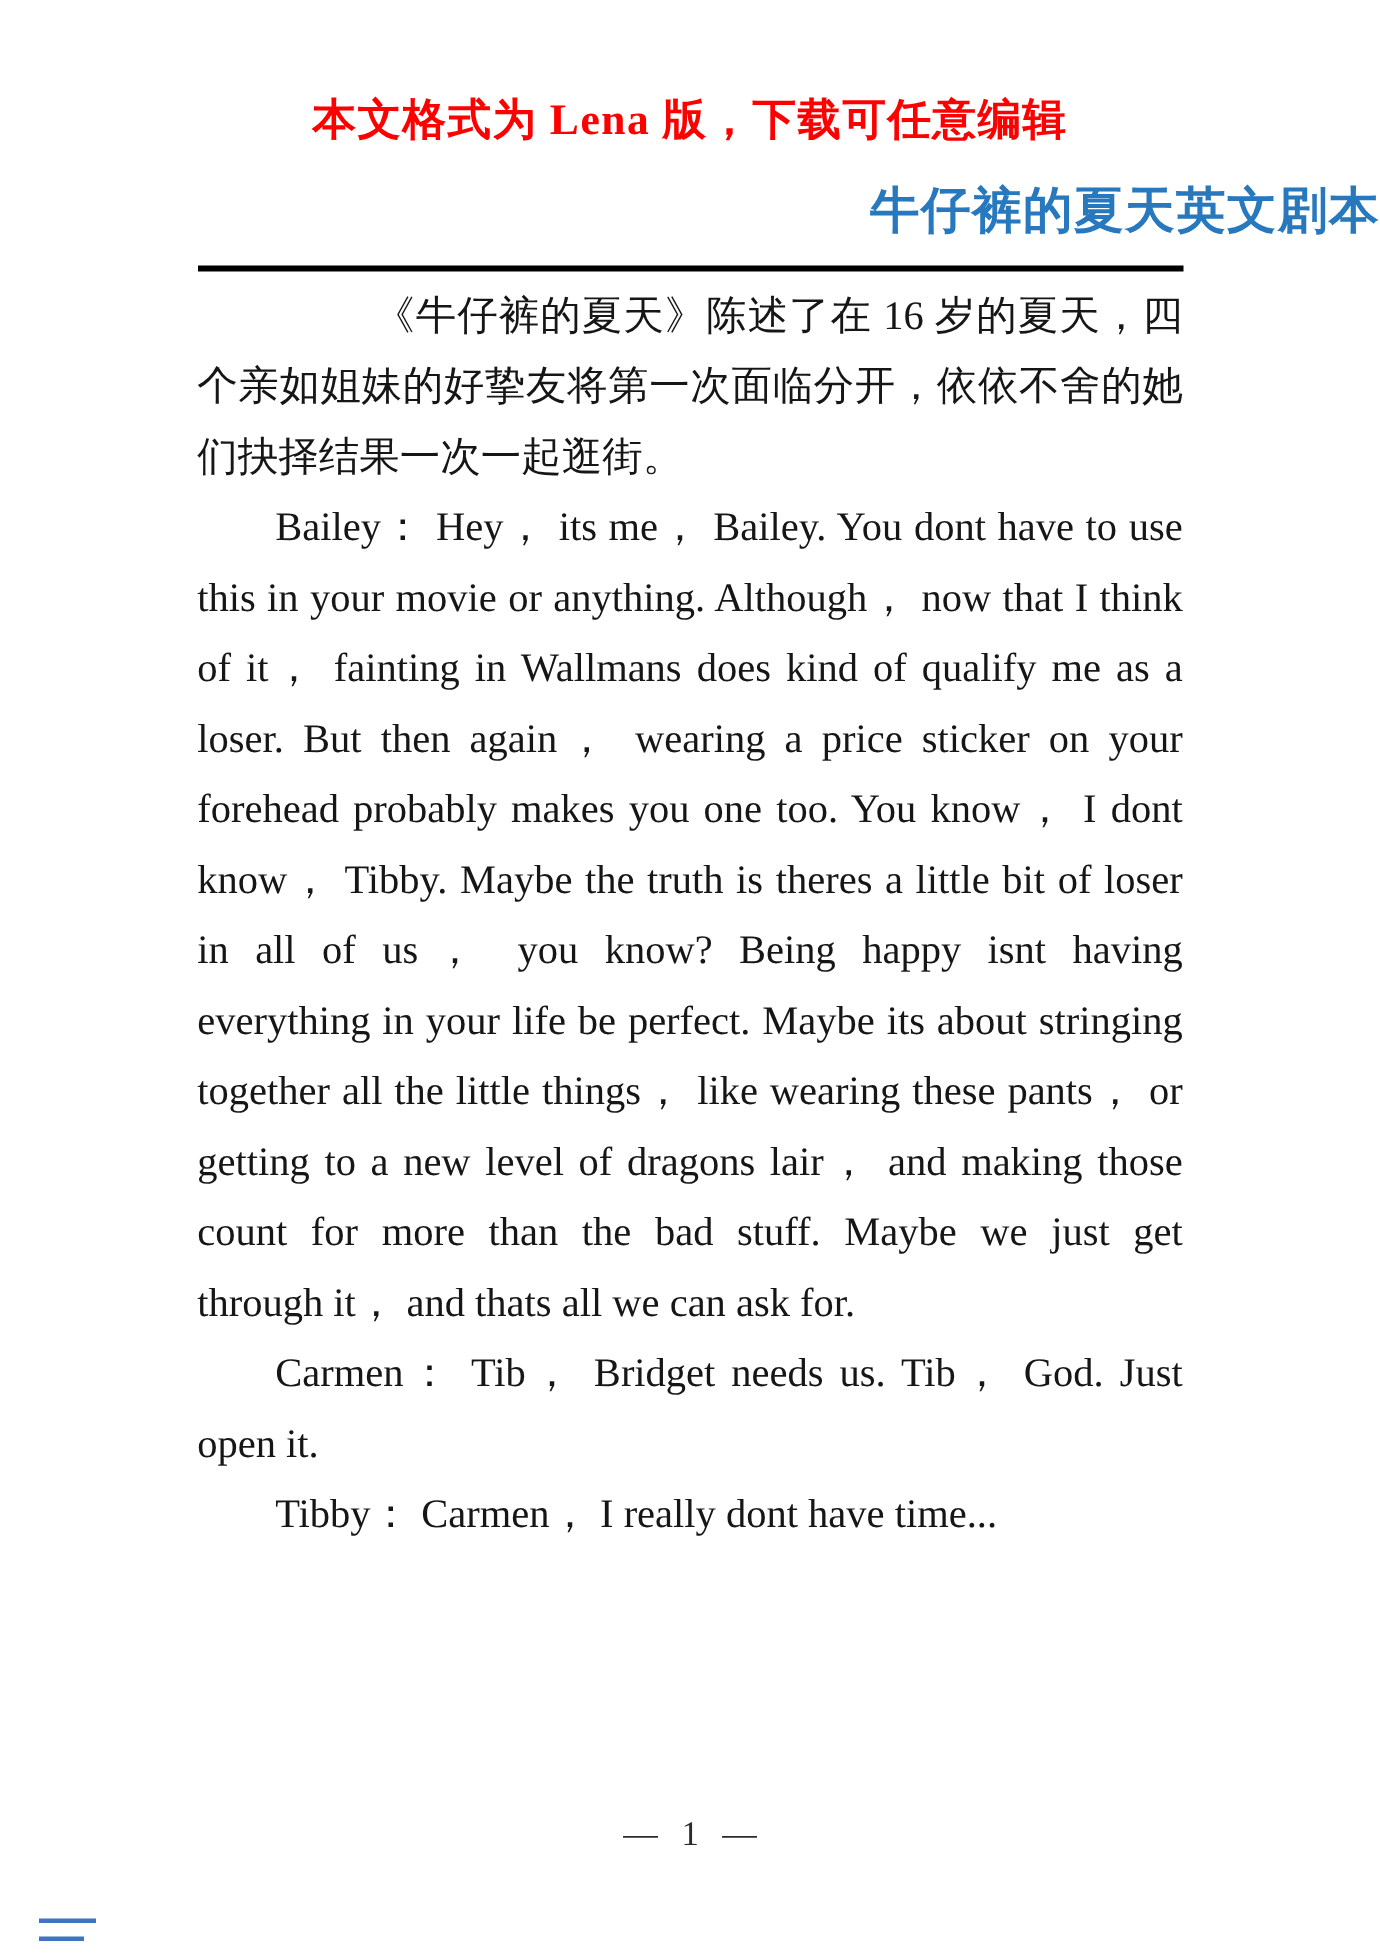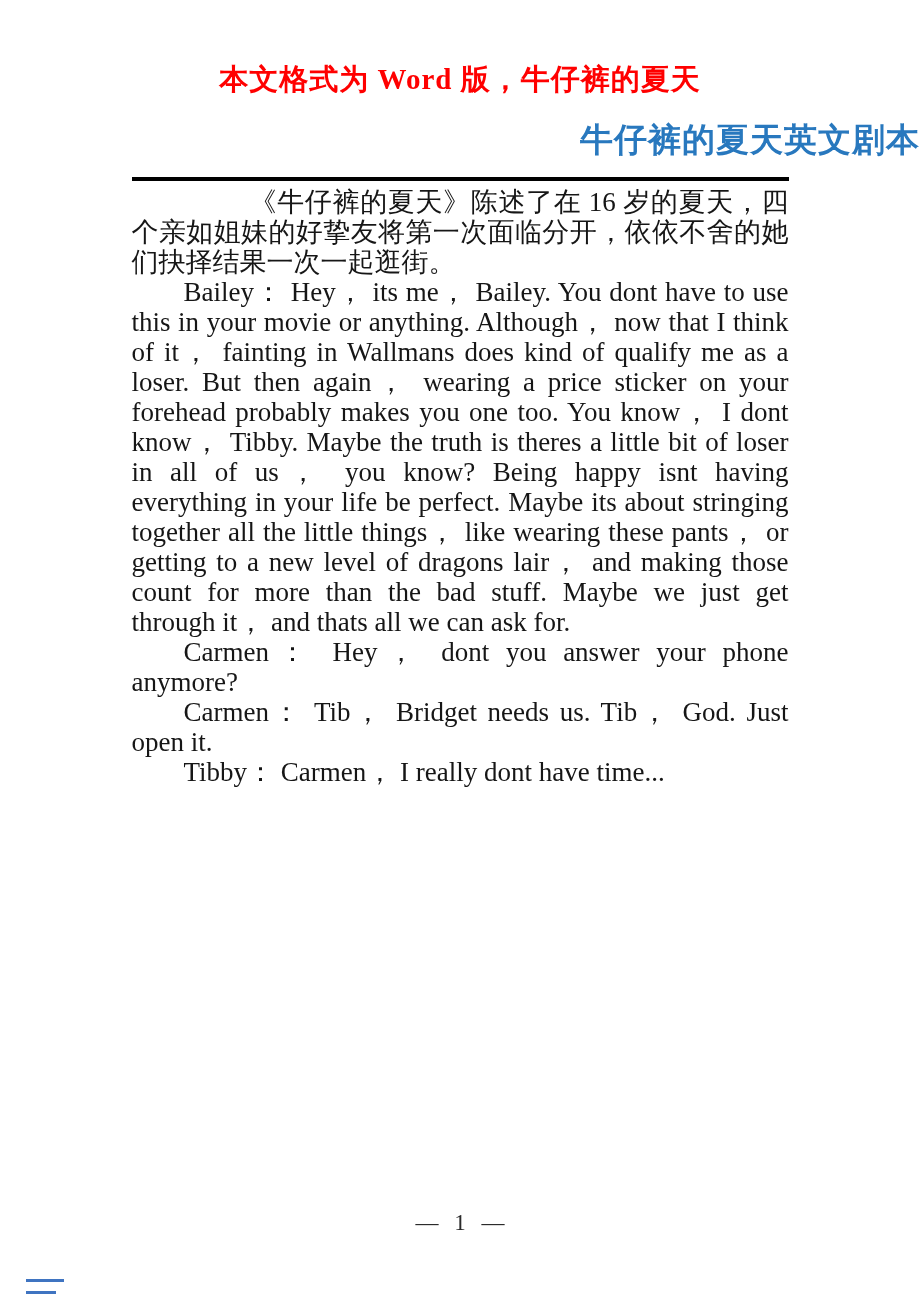--- a/index.html
+++ b/index.html
@@ -41,21 +41,21 @@
   .title-rule {
     width: 657px;
     margin: 14px auto 0 auto;
     border-top: 4px solid var(--rule-black, #000000);
   }
 
   .content {
     width: 657px;
     margin: 6px auto 0 auto;
     font-size: 27px;
-    line-height: 30px;
+    line-height: 47px;
     color: var(--body-text, #161616);
     text-align: justify;
   }
   .content p { margin: 0; }
   .intro { text-indent: 118px; }
   .para  { text-indent: 52px; }
 
   .page-number {
     position: absolute;
     bottom: 66px;
@@ -78,30 +78,29 @@
     background: var(--corner-mark-blue, #3f74c1);
     margin-top: 9px;
   }
   .corner-marks .mark.short { width: 30px; }
 </style>
 </head>
 <body>
 
 <div class="page">
 
-  <div class="header-notice">本文格式为 Word 版，牛仔裤的夏天</div>
+  <div class="header-notice">本文格式为 Lena 版，下载可任意编辑</div>
 
   <h1 class="doc-title">牛仔裤的夏天英文剧本</h1>
 
   <div class="title-rule"></div>
 
   <div class="content">
     <p class="intro">《牛仔裤的夏天》陈述了在 16 岁的夏天，四个亲如姐妹的好挚友将第一次面临分开，依依不舍的她们抉择结果一次一起逛街。</p>
     <p class="para">Bailey： Hey， its me， Bailey. You dont have to use this in your movie or anything. Although， now that I think of it， fainting in Wallmans does kind of qualify me as a loser. But then again， wearing a price sticker on your forehead probably makes you one too. You know， I dont know， Tibby. Maybe the truth is theres a little bit of loser in all of us， you know? Being happy isnt having everything in your life be perfect. Maybe its about stringing together all the little things， like wearing these pants， or getting to a new level of dragons lair， and making those count for more than the bad stuff. Maybe we just get through it， and thats all we can ask for.</p>
-    <p class="para">Carmen： Hey， dont you answer your phone anymore?</p>
     <p class="para">Carmen： Tib， Bridget needs us. Tib， God. Just open it.</p>
     <p class="para">Tibby： Carmen， I really dont have time...</p>
   </div>
 
   <div class="page-number">— 1 —</div>
 
   <div class="corner-marks">
     <div class="mark"></div>
     <div class="mark short"></div>
   </div>

